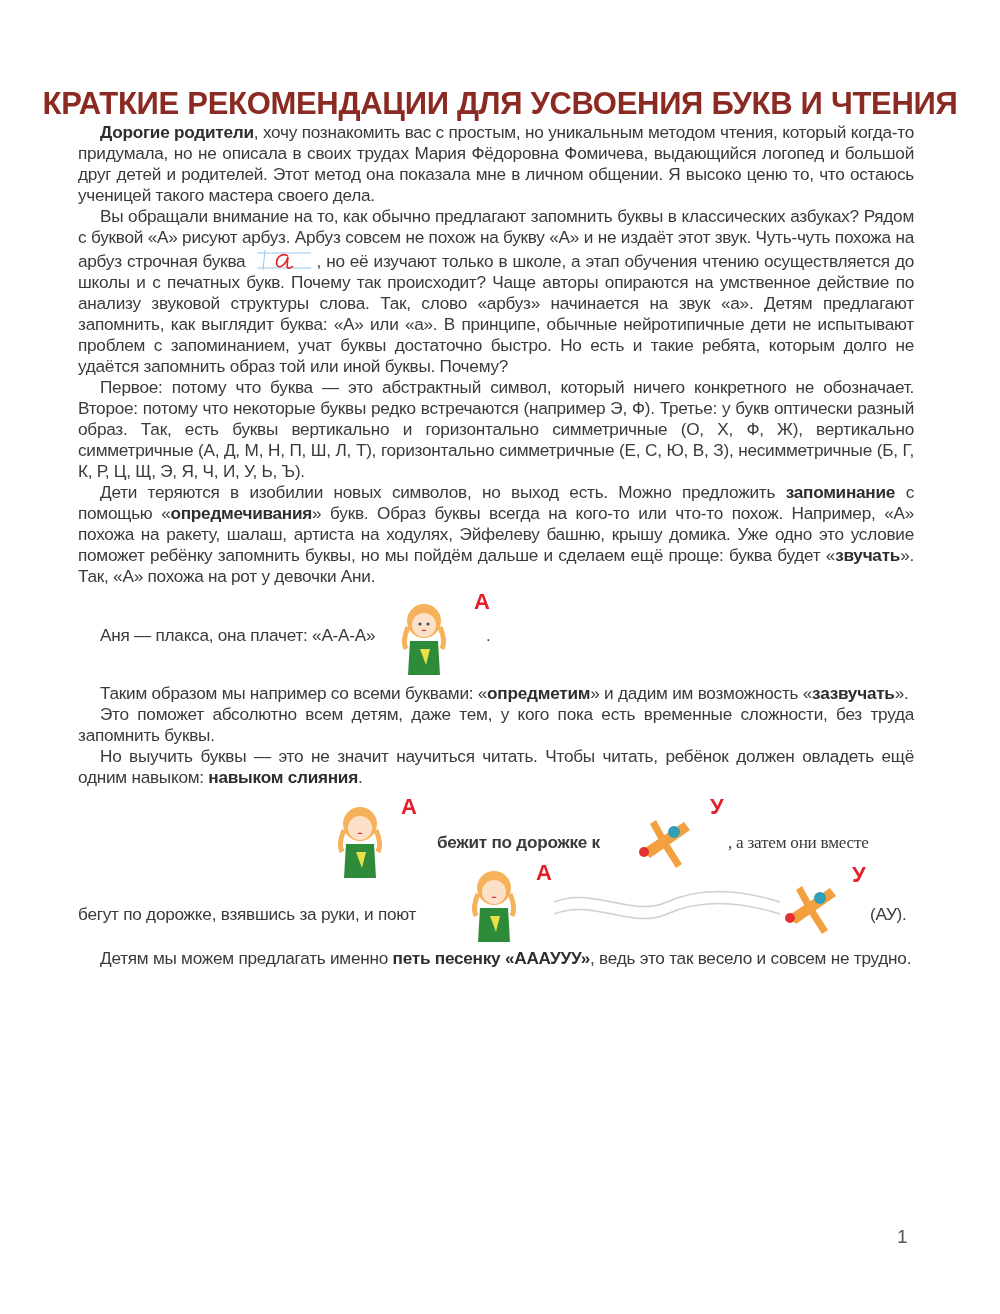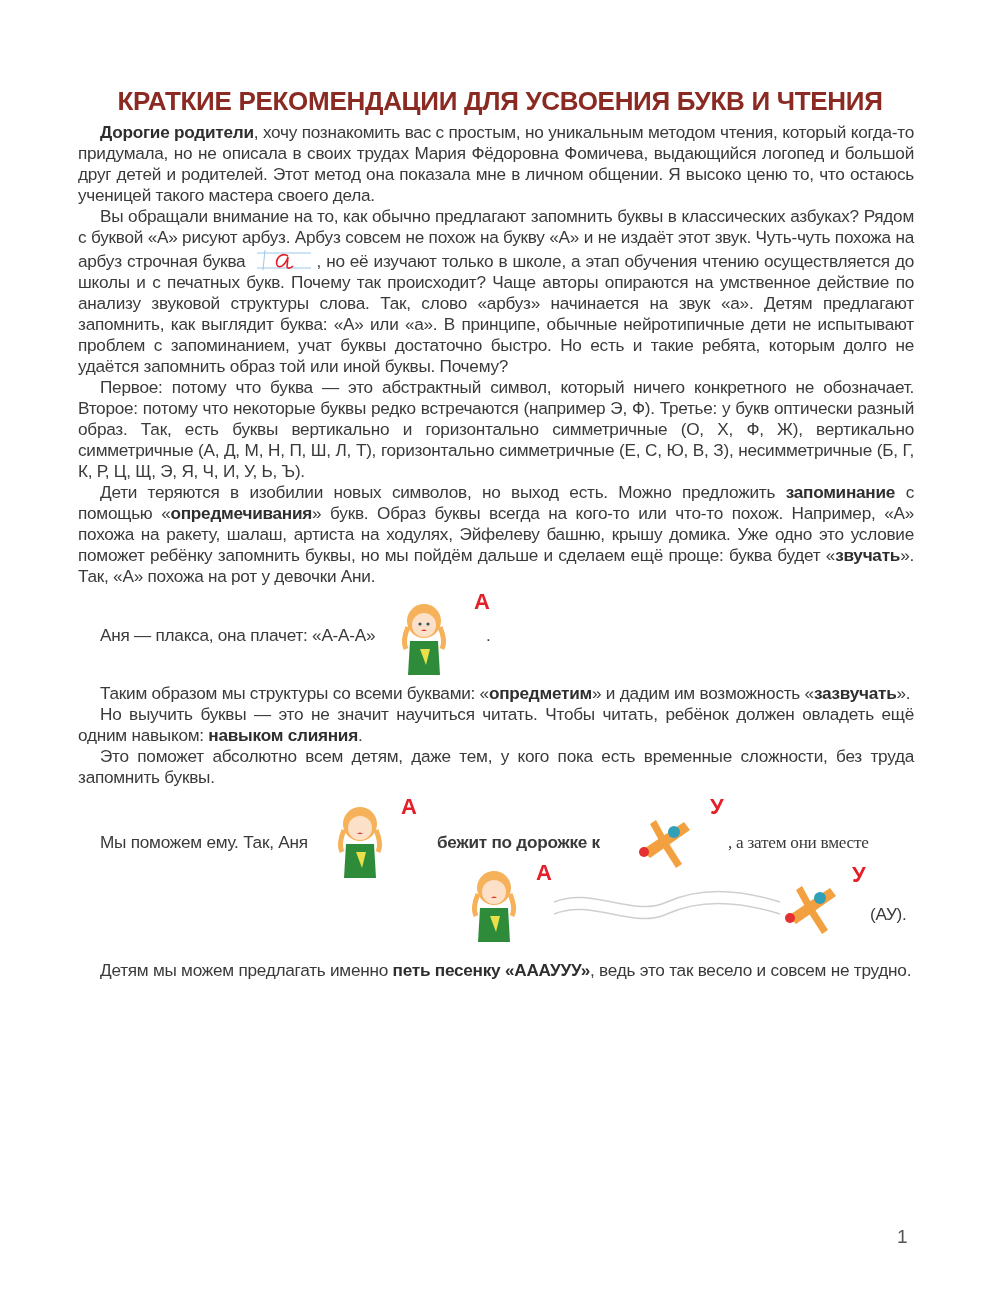--- a/index.html
+++ b/index.html
@@ -1,19 +1,19 @@
 <!DOCTYPE html>
 <html><head>
 <meta charset="utf-8">
 <style>
   html, body { margin:0; padding:0; background:#ffffff; }
   body { width:1000px; height:1314px; position:relative; overflow:hidden;
          font-family:"Liberation Sans", sans-serif; color:#3a3a3a; }
   .title { position:absolute; left:0; width:1000px; top:86px; text-align:center;
-           font-family:"Liberation Sans", sans-serif; font-weight:bold; font-size:26px;
+           font-family:"Liberation Sans", sans-serif; font-weight:bold; font-size:31px;
            color:#8b2a22; letter-spacing:-0.3px; }
   .body { position:absolute; left:78px; width:836px; top:122px;
           font-size:17.2px; line-height:21px; letter-spacing:-0.25px; text-align:justify; }
   .p { text-indent:22px; margin:0; }
   b { color:#2e2e2e; }
   .inline-a { display:inline-block; width:58px; height:24px; vertical-align:-5px; margin:0 4px; position:relative; }
   .inline-a svg { position:absolute; left:0; top:0; }
   .line-row { position:relative; margin:0; }
   .letter-red { color:#e3202a; font-weight:bold; font-size:22px; position:absolute; }
   .pagenum { position:absolute; left:897px; top:1226px; font-size:19px; color:#555; }
@@ -52,28 +52,27 @@
         <circle cx="34" cy="27" r="1.6" fill="#356"></circle>
         <path d="M27 34 Q30 31 33 34 Z" fill="#d33"></path>
         <path d="M16 44 L44 44 L46 78 L14 78 Z" fill="#2e8b3a"></path>
         <path d="M26 52 L36 52 L32 68 Z" fill="#e9e04a"></path>
       </svg>
     </span>
     <span class="letter-red" style="left:396px; top:4px;">А</span>
     <span style="position:absolute; left:408px; top:38px;">.</span>
   </div>
 
-  <p class="p"><span>Таким образом мы структуры со всеми буквами: «</span><b>опредметим</b><span>» и дадим им возможность «</span><b>зазвучать</b><span>».</span></p>
+  <p class="p"><span>Таким образом мы например со всеми буквами: «</span><b>опредметим</b><span>» и дадим им возможность «</span><b>зазвучать</b><span>».</span></p>
+
+  <p class="p">Это поможет абсолютно всем детям, даже тем, у кого пока есть временные сложности, без труда запомнить буквы.</p>
 
   <p class="p"><span>Но выучить буквы — это не значит научиться читать. Чтобы читать, ребёнок должен овладеть ещё одним навыком: </span><b>навыком слияния</b><span>.</span></p>
 
-  <p class="p">Это поможет абсолютно всем детям, даже тем, у кого пока есть временные сложности, без труда запомнить буквы.</p>
-
   <div class="line-row" style="height:152px;">
-    <span style="position:absolute; left:22px; top:44px;">Мы поможем ему. Так, Аня</span>
     <span style="position:absolute; left:252px; top:12px;">
       <svg width="70" height="80" viewBox="0 0 70 80">
         <circle cx="30" cy="24" r="17" fill="#f6b25a"></circle>
           <circle cx="30" cy="28" r="12" fill="#fde0c8"></circle>
         <path d="M14 30 Q8 44 12 52" stroke="#f6b25a" stroke-width="5" fill="none"></path>
         <path d="M46 30 Q52 44 48 52" stroke="#f6b25a" stroke-width="5" fill="none"></path>
         <path d="M27 34 Q30 31 33 34 Z" fill="#d33"></path>
         <path d="M16 44 L44 44 L46 78 L14 78 Z" fill="#2e8b3a"></path>
           <path d="M26 52 L36 52 L32 68 Z" fill="#e9e04a"></path>
       </svg>
@@ -85,20 +84,21 @@
         <path d="M8 48 L50 20 L56 28 L16 56 Z" fill="#f2a040"></path>
         <path d="M22 18 L34 40 L28 44 L16 22 Z" fill="#f2a040"></path>
         <path d="M34 40 L48 62 L42 66 L28 44 Z" fill="#f2a040"></path>
         <circle cx="40" cy="30" r="6" fill="#2fa0b8"></circle>
         <circle cx="10" cy="50" r="5" fill="#e43030"></circle>
       </svg>
     </span>
     <span class="letter-red" style="left:632px; top:8px;">У</span>
     <span style="position:absolute; left:650px; top:44px;font-family:Liberation Serif, serif;">, а затем они вместе</span>
 
+    <span style="position:absolute; left:0px; top:116px;">бегут по дорожке, взявшись за руки, и поют</span>
     <span style="position:absolute; left:386px; top:76px;">
       <svg width="70" height="80" viewBox="0 0 70 80">
         <circle cx="30" cy="24" r="17" fill="#f6b25a"></circle>
           <circle cx="30" cy="28" r="12" fill="#fde0c8"></circle>
         <path d="M14 30 Q8 44 12 52" stroke="#f6b25a" stroke-width="5" fill="none"></path>
         <path d="M46 30 Q52 44 48 52" stroke="#f6b25a" stroke-width="5" fill="none"></path>
         <path d="M27 34 Q30 31 33 34 Z" fill="#d33"></path>
         <path d="M16 44 L44 44 L46 78 L14 78 Z" fill="#2e8b3a"></path>
           <path d="M26 52 L36 52 L32 68 Z" fill="#e9e04a"></path>
       </svg>
@@ -116,17 +116,17 @@
         <path d="M22 18 L34 40 L28 44 L16 22 Z" fill="#f2a040"></path>
         <path d="M34 40 L48 62 L42 66 L28 44 Z" fill="#f2a040"></path>
         <circle cx="40" cy="30" r="6" fill="#2fa0b8"></circle>
           <circle cx="10" cy="50" r="5" fill="#e43030"></circle>
       </svg>
     </span>
     <span class="letter-red" style="left:774px; top:76px;">У</span>
     <span style="position:absolute; left:792px; top:116px;">(АУ).</span>
   </div>
 
-  <p class="p" style="margin-top:20px;"><span>Детям мы можем предлагать именно </span><b>петь песенку «АААУУУ»</b><span>, ведь это так весело и совсем не трудно.</span></p>
+  <p class="p" style="margin-top:8px;"><span>Детям мы можем предлагать именно </span><b>петь песенку «АААУУУ»</b><span>, ведь это так весело и совсем не трудно.</span></p>
 
 </div>
 
 <div class="pagenum">1</div>
 
 </body></html>

